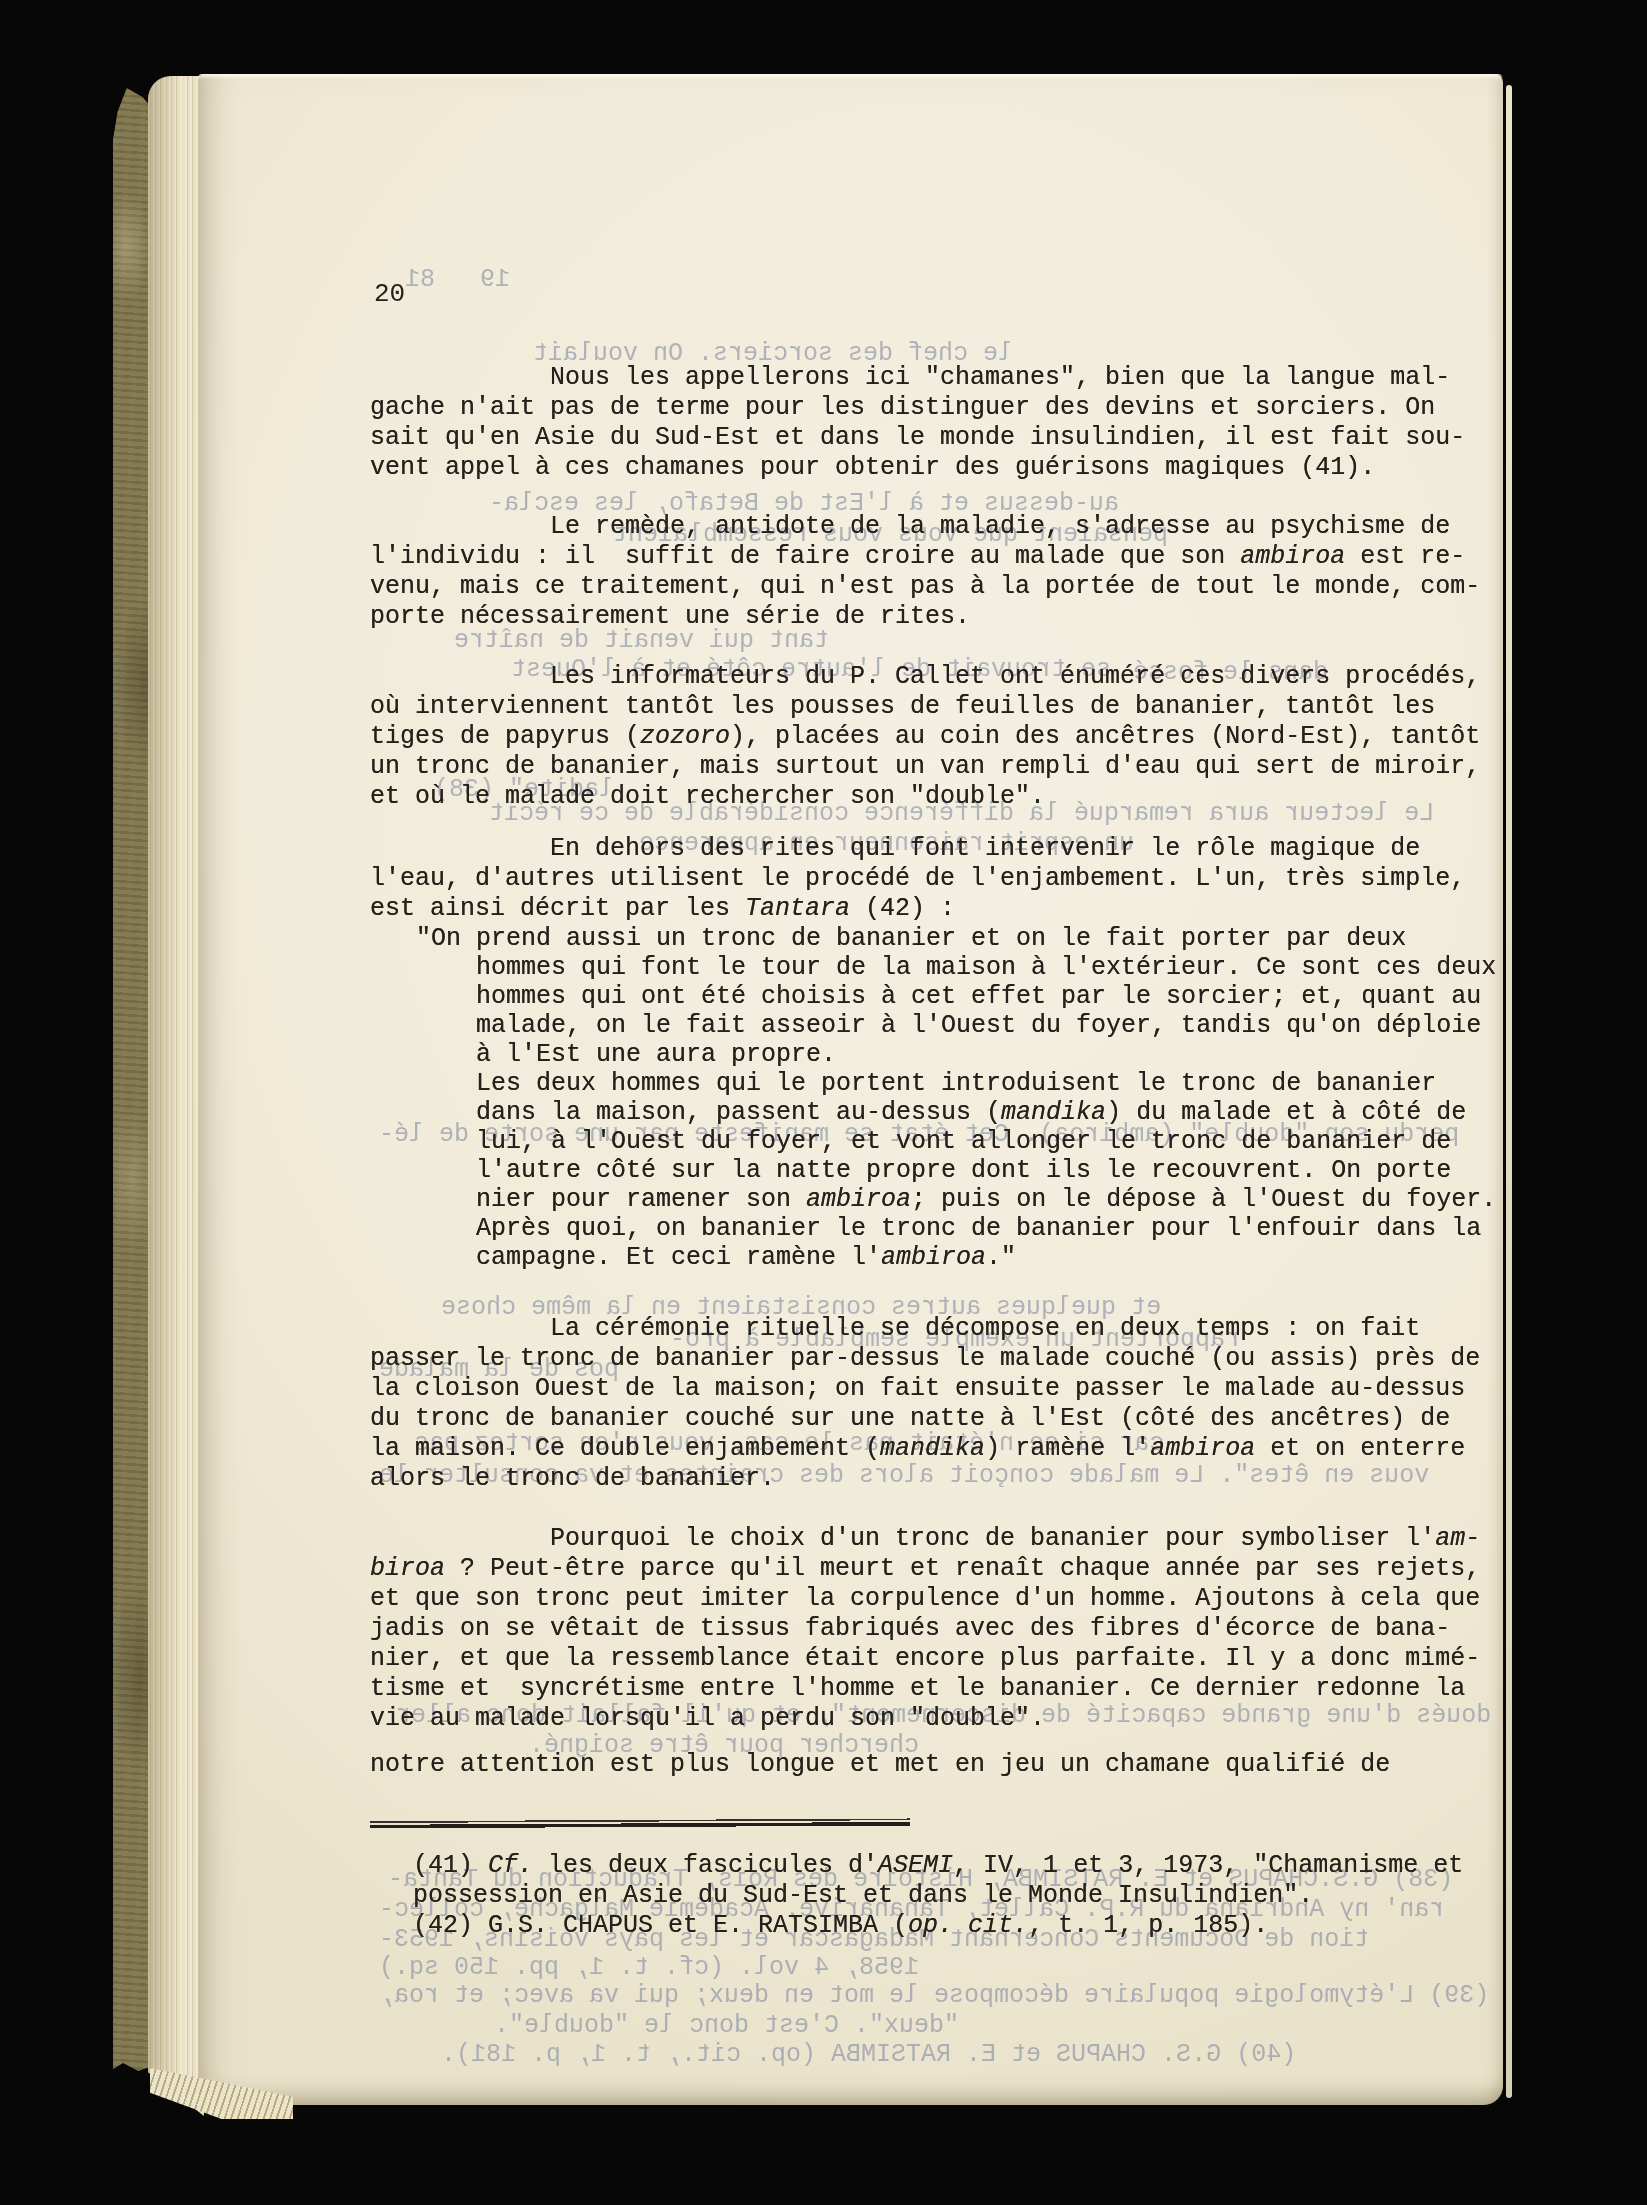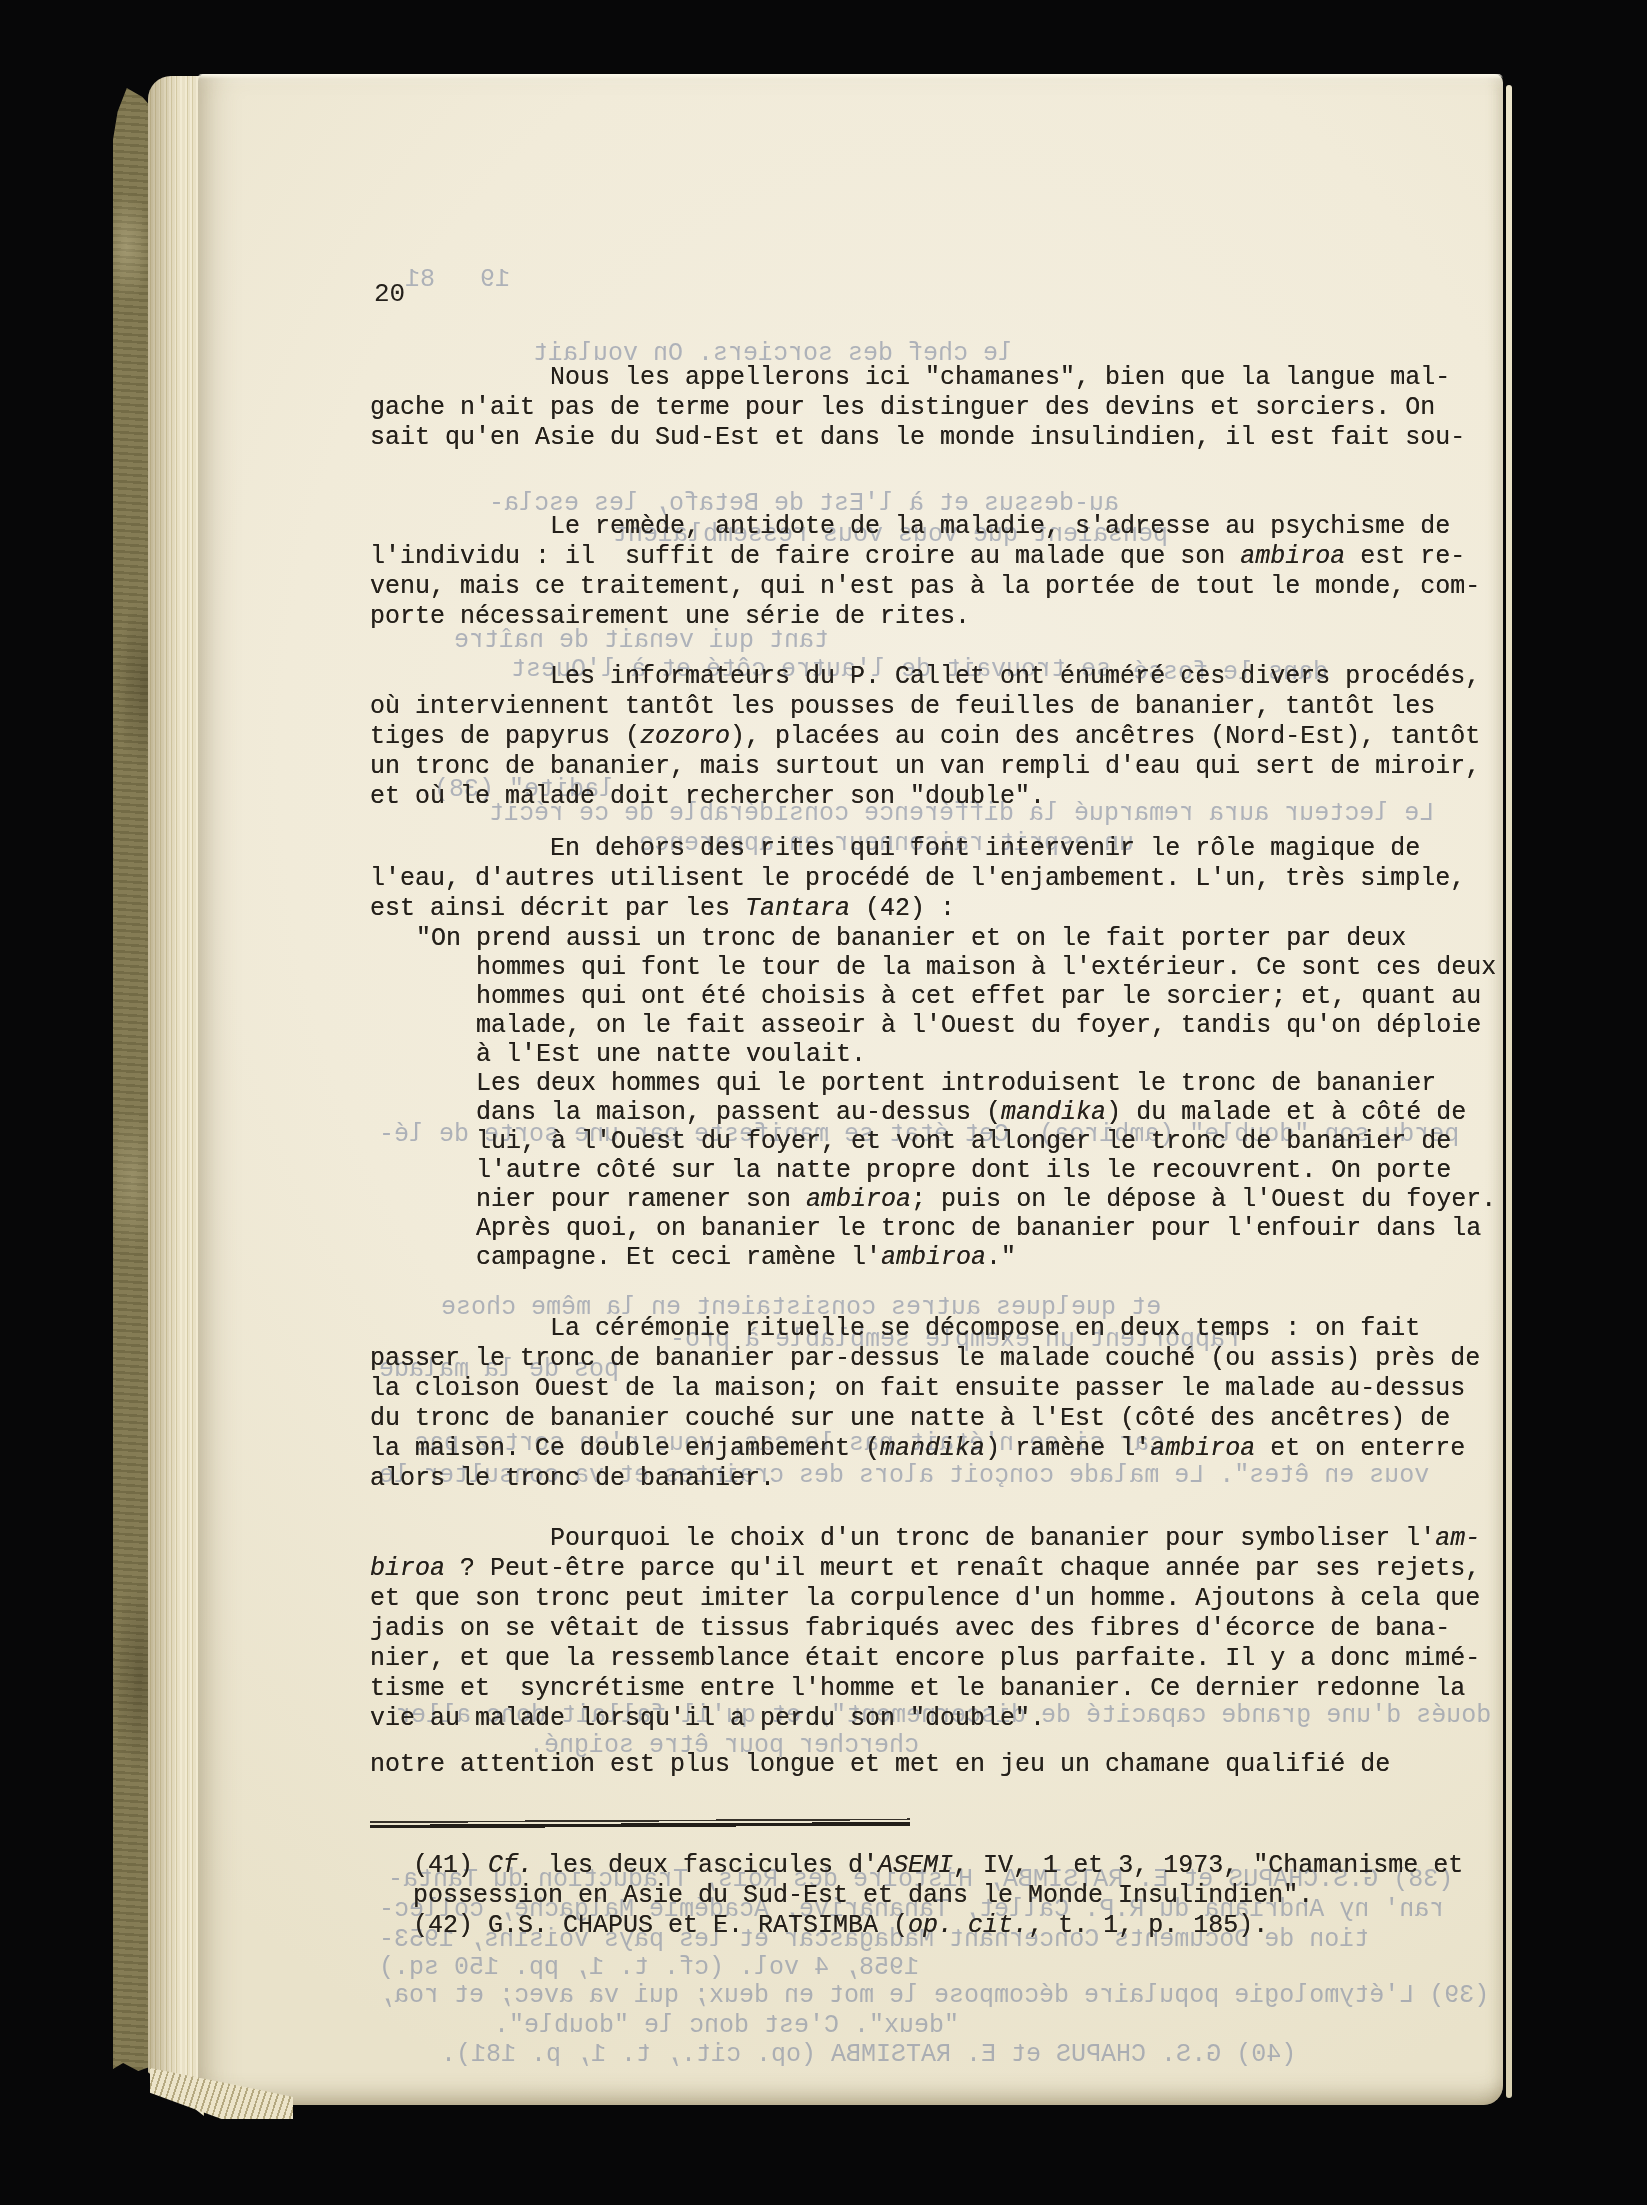--- a/index.html
+++ b/index.html
@@ -108,20 +108,21 @@
         <div class="bleedline" style="left: 181px; top: 1907px;">(39) L'étymologie populaire décompose le mot en deux; qui va avec; et roa,</div>
         <div class="bleedline" style="left: 296px; top: 1937px;">"deux". C'est donc le "double".</div>
         <div class="bleedline" style="left: 243px; top: 1966px;">(40) G.S. CHAPUS et E. RATSIMBA (op. cit., t. 1, p. 181).</div>
       </div>
     <div class="pagenum">20</div>
     <div class="textcol" id="textcol">
         <div class="block para" style="top: 289px;">
           <div class="line">            Nous les appellerons ici "chamanes", bien que la langue mal-</div>
           <div class="line">gache n'ait pas de terme pour les distinguer des devins et sorciers. On</div>
           <div class="line">sait qu'en Asie du Sud-Est et dans le monde insulindien, il est fait sou-</div>
+          <div class="line">vent appel à ces chamanes pour obtenir des guérisons magiques (41).</div>
         </div>
         <div class="block para" style="top: 438px;">
           <div class="line">            Le remède, antidote de la maladie, s'adresse au psychisme de</div>
           <div class="line">l'individu : il  suffit de faire croire au malade que son <em>ambiroa</em> est re-</div>
           <div class="line">venu, mais ce traitement, qui n'est pas à la portée de tout le monde, com-</div>
           <div class="line">porte nécessairement une série de rites.</div>
         </div>
         <div class="block para" style="top: 588px;">
           <div class="line">            Les informateurs du P. Callet ont énuméré ces divers procédés,</div>
           <div class="line">où interviennent tantôt les pousses de feuilles de bananier, tantôt les</div>
@@ -132,21 +133,21 @@
         <div class="block para" style="top: 760px;">
           <div class="line">            En dehors des rites qui font intervenir le rôle magique de</div>
           <div class="line">l'eau, d'autres utilisent le procédé de l'enjambement. L'un, très simple,</div>
           <div class="line">est ainsi décrit par les <em>Tantara</em> (42) :</div>
         </div>
         <div class="block quote" style="top: 850px;">
           <div class="line">"On prend aussi un tronc de bananier et on le fait porter par deux</div>
           <div class="line">    hommes qui font le tour de la maison à l'extérieur. Ce sont ces deux</div>
           <div class="line">    hommes qui ont été choisis à cet effet par le sorcier; et, quant au</div>
           <div class="line">    malade, on le fait asseoir à l'Ouest du foyer, tandis qu'on déploie</div>
-          <div class="line">    à l'Est une natte voulait.</div>
+          <div class="line">    à l'Est une aura propre.</div>
           <div class="line">    Les deux hommes qui le portent introduisent le tronc de bananier</div>
           <div class="line">    dans la maison, passent au-dessus (<em>mandika</em>) du malade et à côté de</div>
           <div class="line">    lui, à l'Ouest du foyer, et vont allonger le tronc de bananier de</div>
           <div class="line">    l'autre côté sur la natte propre dont ils le recouvrent. On porte</div>
           <div class="line">    nier pour ramener son <em>ambiroa</em>; puis on le dépose à l'Ouest du foyer.</div>
           <div class="line">    Après quoi, on bananier le tronc de bananier pour l'enfouir dans la</div>
           <div class="line">    campagne. Et ceci ramène l'<em>ambiroa</em>."</div>
         </div>
         <div class="block para" style="top: 1240px;">
           <div class="line">            La cérémonie rituelle se décompose en deux temps : on fait</div>

